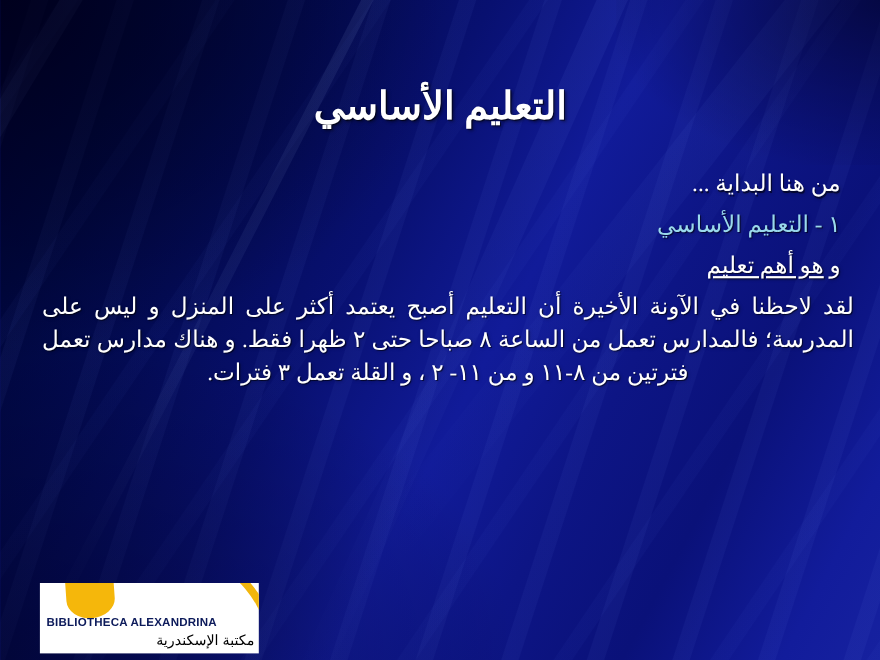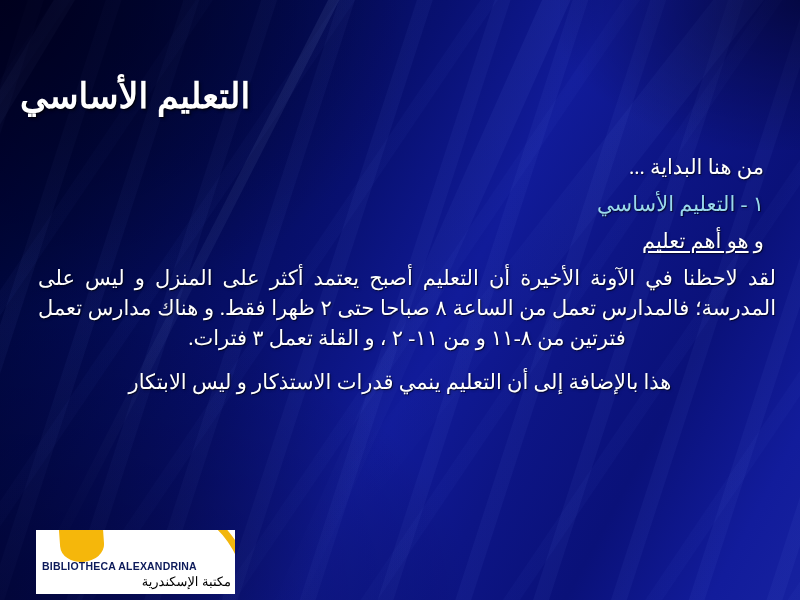--- a/index.html
+++ b/index.html
@@ -74,27 +74,26 @@
     background:radial-gradient(ellipse at 0% 100%, rgba(0,0,30,.55) 0%, rgba(0,0,30,0) 72%);
   }
   .bg-dark-tr{
     position:absolute;right:0;top:0;width:240px;height:150px;
     background:radial-gradient(ellipse at 100% 0%, rgba(0,0,28,.60) 0%, rgba(0,0,28,0) 75%);
   }
 
   
   .title{
     position:absolute;left:0;right:0;top:54px;
-    text-align:left;
+    text-align:center;
     color:#ffffff;
     font-size:35px;
     line-height:1.15;
     letter-spacing:0;
     text-shadow:1px 1px 0 rgba(0,0,0,.55), 2px 2px 3px rgba(0,0,0,.45);
-    padding-left:20px;
   }
 
   .body{
     position:absolute;
     left:24px;right:24px;top:152px;
     color:#ffffff;
     font-size:21px;
     line-height:1.43;
     text-shadow:1px 1px 0 rgba(0,0,0,.5), 1px 1px 3px rgba(0,0,0,.35);
   }
@@ -165,21 +164,20 @@
   <div class="body">
 
     <p class="line">من هنا البداية ...</p>
 
     <p class="line cyan">١ - التعليم الأساسي</p>
 
     <p class="line"><span>و </span><span class="ul">هو أهم تعليم</span></p>
 
     <p class="para">لقد لاحظنا في الآونة الأخيرة أن التعليم أصبح يعتمد أكثر على المنزل و ليس على المدرسة؛ فالمدارس تعمل من الساعة ٨ صباحا حتى ٢ ظهرا فقط. و هناك مدارس تعمل فترتين من ٨-١١ و من ١١- ٢ ، و القلة تعمل ٣ فترات.</p>
 
-    <p class="tail">هذا بالإضافة إلى أن التعليم ينمي قدرات الاستذكار و ليس الابتكار</p>
   </div>
 
   <div class="logo">
     <div class="arc"></div>
     <div class="disc"></div>
     <div class="lat">BIBLIOTHECA ALEXANDRINA</div>
     <div class="ara">مكتبة الإسكندرية</div>
   </div>
 
 </div>

